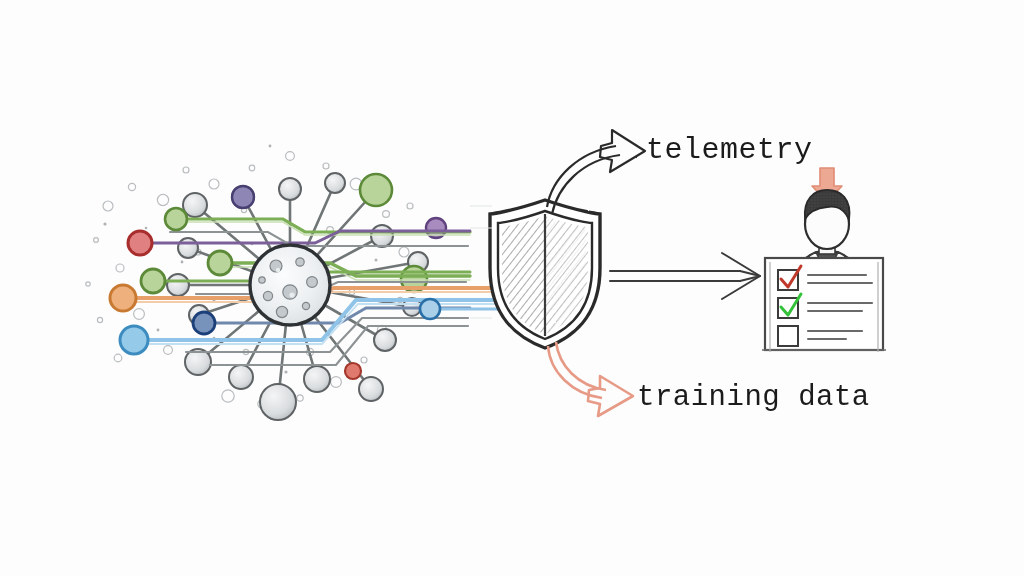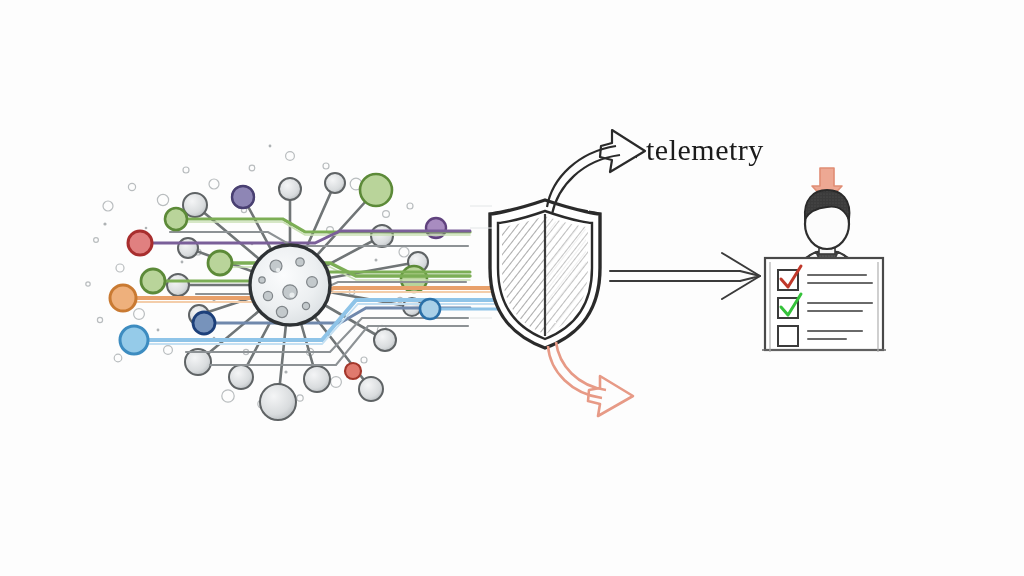--- a/index.html
+++ b/index.html
@@ -8,21 +8,21 @@
     width:1024px;height:576px;
     background:#fdfdfd;
     font-family:"DejaVu Sans", sans-serif;
     overflow:hidden;
     position:relative;
   }
   #stage{position:absolute;left:0;top:0;width:1024px;height:576px;}
   svg#scene{position:absolute;left:0;top:0;width:1024px;height:576px;}
   .lbl{
     position:absolute;
-    font-family:Liberation Serif, serif;
+    font-family:Liberation Mono, monospace;
     color:#1b1b1b;
     white-space:nowrap;
     letter-spacing:.5px;
   }
   #label-telemetry{left:646px;top:133px;font-size:30px;}
   #label-training{left:637px;top:381px;font-size:29px;}
 </style>
 </head>
 <body style="background: rgb(253, 253, 253);">
 
@@ -305,14 +305,15 @@
     </g>
 
     <g stroke="#e3e6e7" stroke-width="1" fill="none">
       <line x1="470" y1="206" x2="492" y2="206"></line>
       <line x1="470" y1="228" x2="492" y2="228"></line>
       <line x1="470" y1="318" x2="492" y2="318"></line>
     </g>
   </svg>
 
   <div class="lbl" id="label-telemetry">telemetry</div>
+  <div class="lbl" id="label-training">training data</div>
 
 </div>
 
 </body></html>

